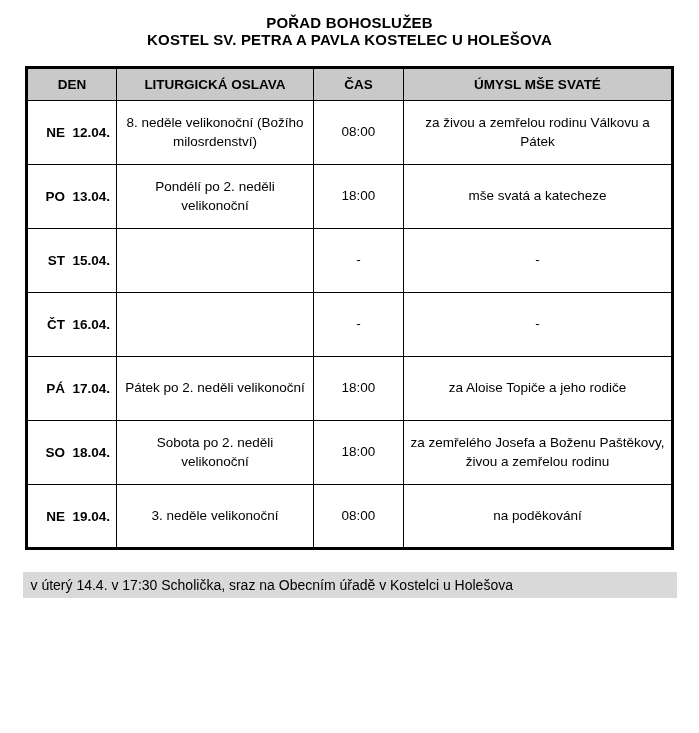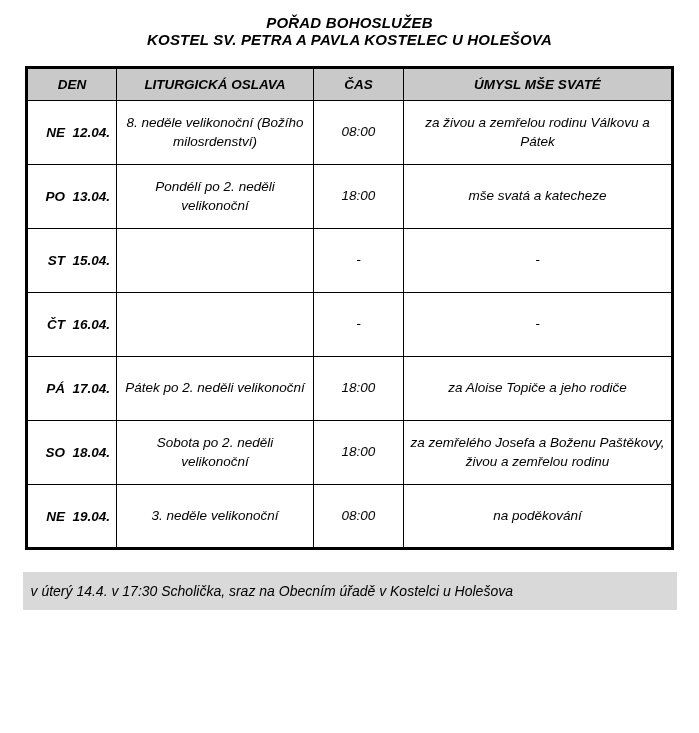--- a/index.html
+++ b/index.html
@@ -1,15 +1,15 @@
 <!DOCTYPE html>
 <html><head>
   <meta charset="utf-8">
   <style>
-    * { margin: 0; padding: 0; box-sizing: border-box; font-style: italic; }
+    * { margin: 0; padding: 0; box-sizing: border-box; }
 
     html, body {
       background: #ffffff;
       font-family: "Liberation Sans", sans-serif;
       color: #000000;
     }
 
     .page {
       width: 699px;
       height: 733px;
@@ -86,21 +86,21 @@
     td.intention-cell {
       text-align: center;
       line-height: 1.35;
     }
 
     .footer-note {
       margin: 22px auto 0 auto;
       width: 654px;
       background: #d9d9d9;
       font-size: 14px;
-      padding: 11px 8px;
+      padding: 5px 8px;
       text-align: left;
     }
   </style>
 </head>
 <body>
 
 <div class="page">
 
   <div class="doc-header">
     <div class="doc-title">POŘAD BOHOSLUŽEB</div>

